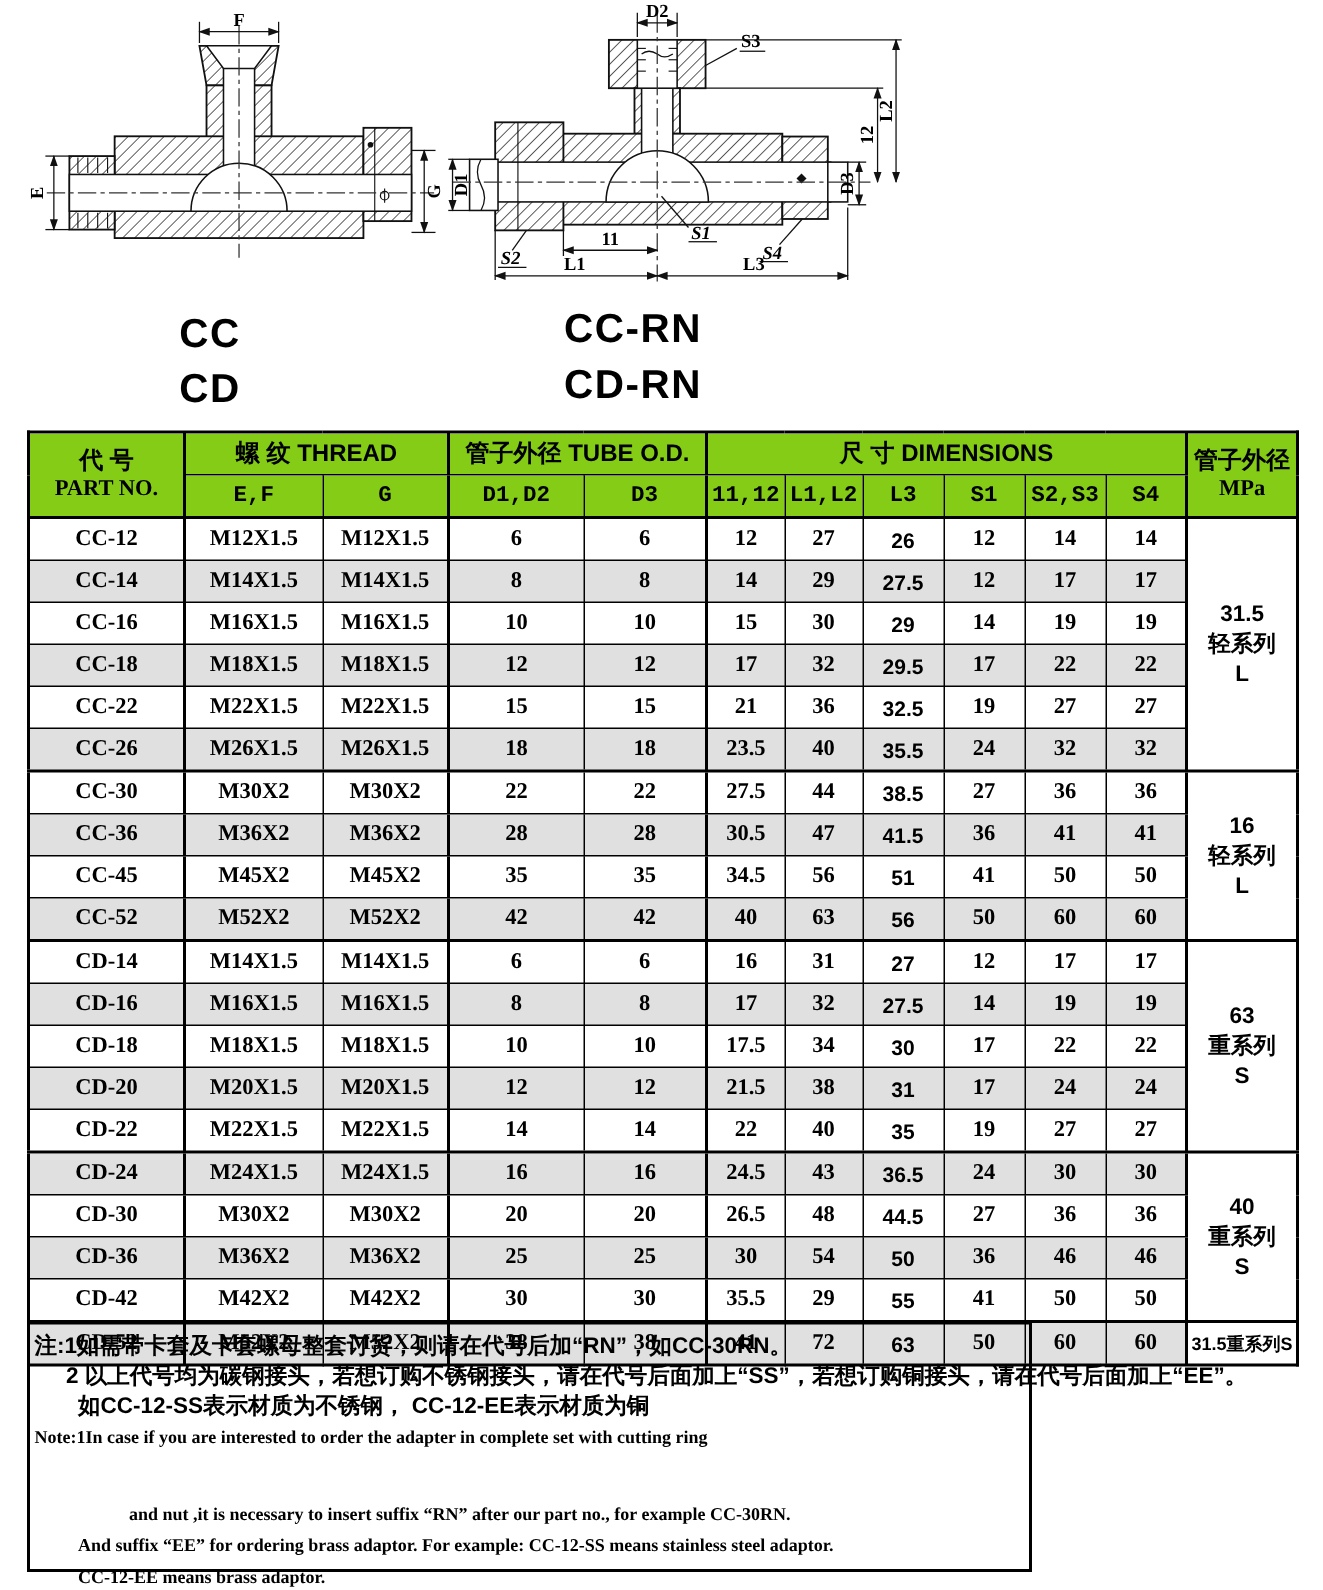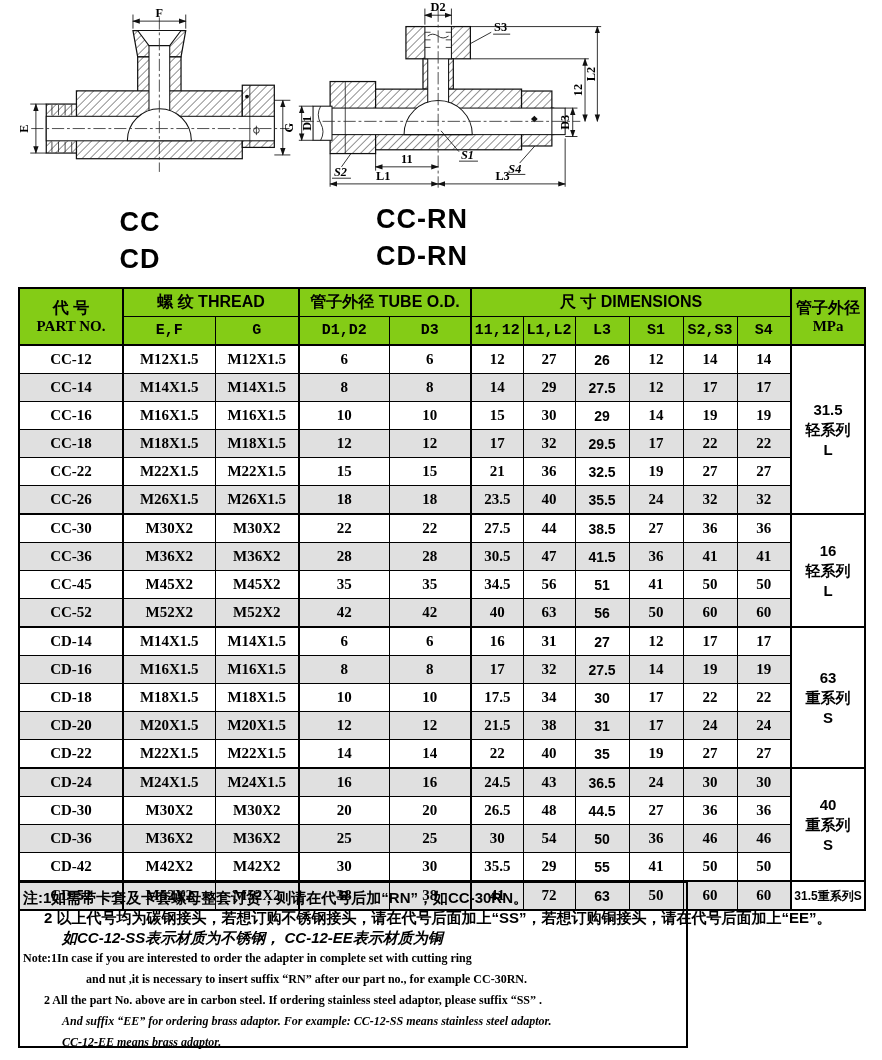--- a/index.html
+++ b/index.html
@@ -74,21 +74,21 @@
   .note-line{white-space:nowrap;}
   .note-line.cn{
     font-family:"Liberation Sans","DejaVu Sans",sans-serif;
     font-size:15px;font-weight:bold;line-height:20px;
   }
   .note-line.en{
     font-family:"Liberation Serif","DejaVu Serif",serif;
     font-size:12px;font-weight:600;line-height:21px;
   }
   .ind0{padding-left:3px;} .ind1{padding-left:24px;}
-  .ind2{padding-left:42px;font-style:italic;} .ind3{padding-left:66px;}
+  .ind2{padding-left:32px;} .ind3{padding-left:66px;margin-top:30px;}
 
   
   .outline{stroke:#111;stroke-width:1.3;}
   .bore{fill:#fff;stroke:#111;stroke-width:1.1;}
   .cline{stroke:#333;stroke-width:0.9;fill:none;stroke-dasharray:13 3 3 3;}
   .dim{stroke:#111;stroke-width:0.9;fill:none;}
   .dimtxt{font-family:"Liberation Serif","DejaVu Serif",serif;font-size:13px;font-weight:bold;fill:#000;}
   .thin{stroke:#111;stroke-width:0.8;}
 </style>
 </head>
@@ -607,18 +607,17 @@
         </tr>
       </tbody>
   </table>
 
   <div class="notes-box">
       <div class="note-line cn ind0">注:1如需带卡套及卡套螺母整套订货，则请在代号后加“RN”，如CC-30RN。</div>
       <div class="note-line cn ind1">2 以上代号均为碳钢接头，若想订购不锈钢接头，请在代号后面加上“SS”，若想订购铜接头，请在代号后面加上“EE”。</div>
       <div class="note-line cn ind2">如CC-12-SS表示材质为不锈钢，  CC-12-EE表示材质为铜</div>
       <div class="note-line en ind0">Note:1In case if you are interested to order the adapter in complete set with cutting ring</div>
       <div class="note-line en ind3">and nut ,it is necessary to insert suffix “RN” after our part no., for example CC-30RN.</div>
-      <div class="note-line en ind1">2 All the part No. above are in carbon steel. If ordering stainless steel adaptor, please suffix “SS” .</div>
       <div class="note-line en ind2">And suffix “EE” for ordering brass adaptor. For example: CC-12-SS  means stainless steel adaptor.</div>
       <div class="note-line en ind2">CC-12-EE means brass adaptor.</div>
     </div>
 
 </div>
 
 </body></html>

